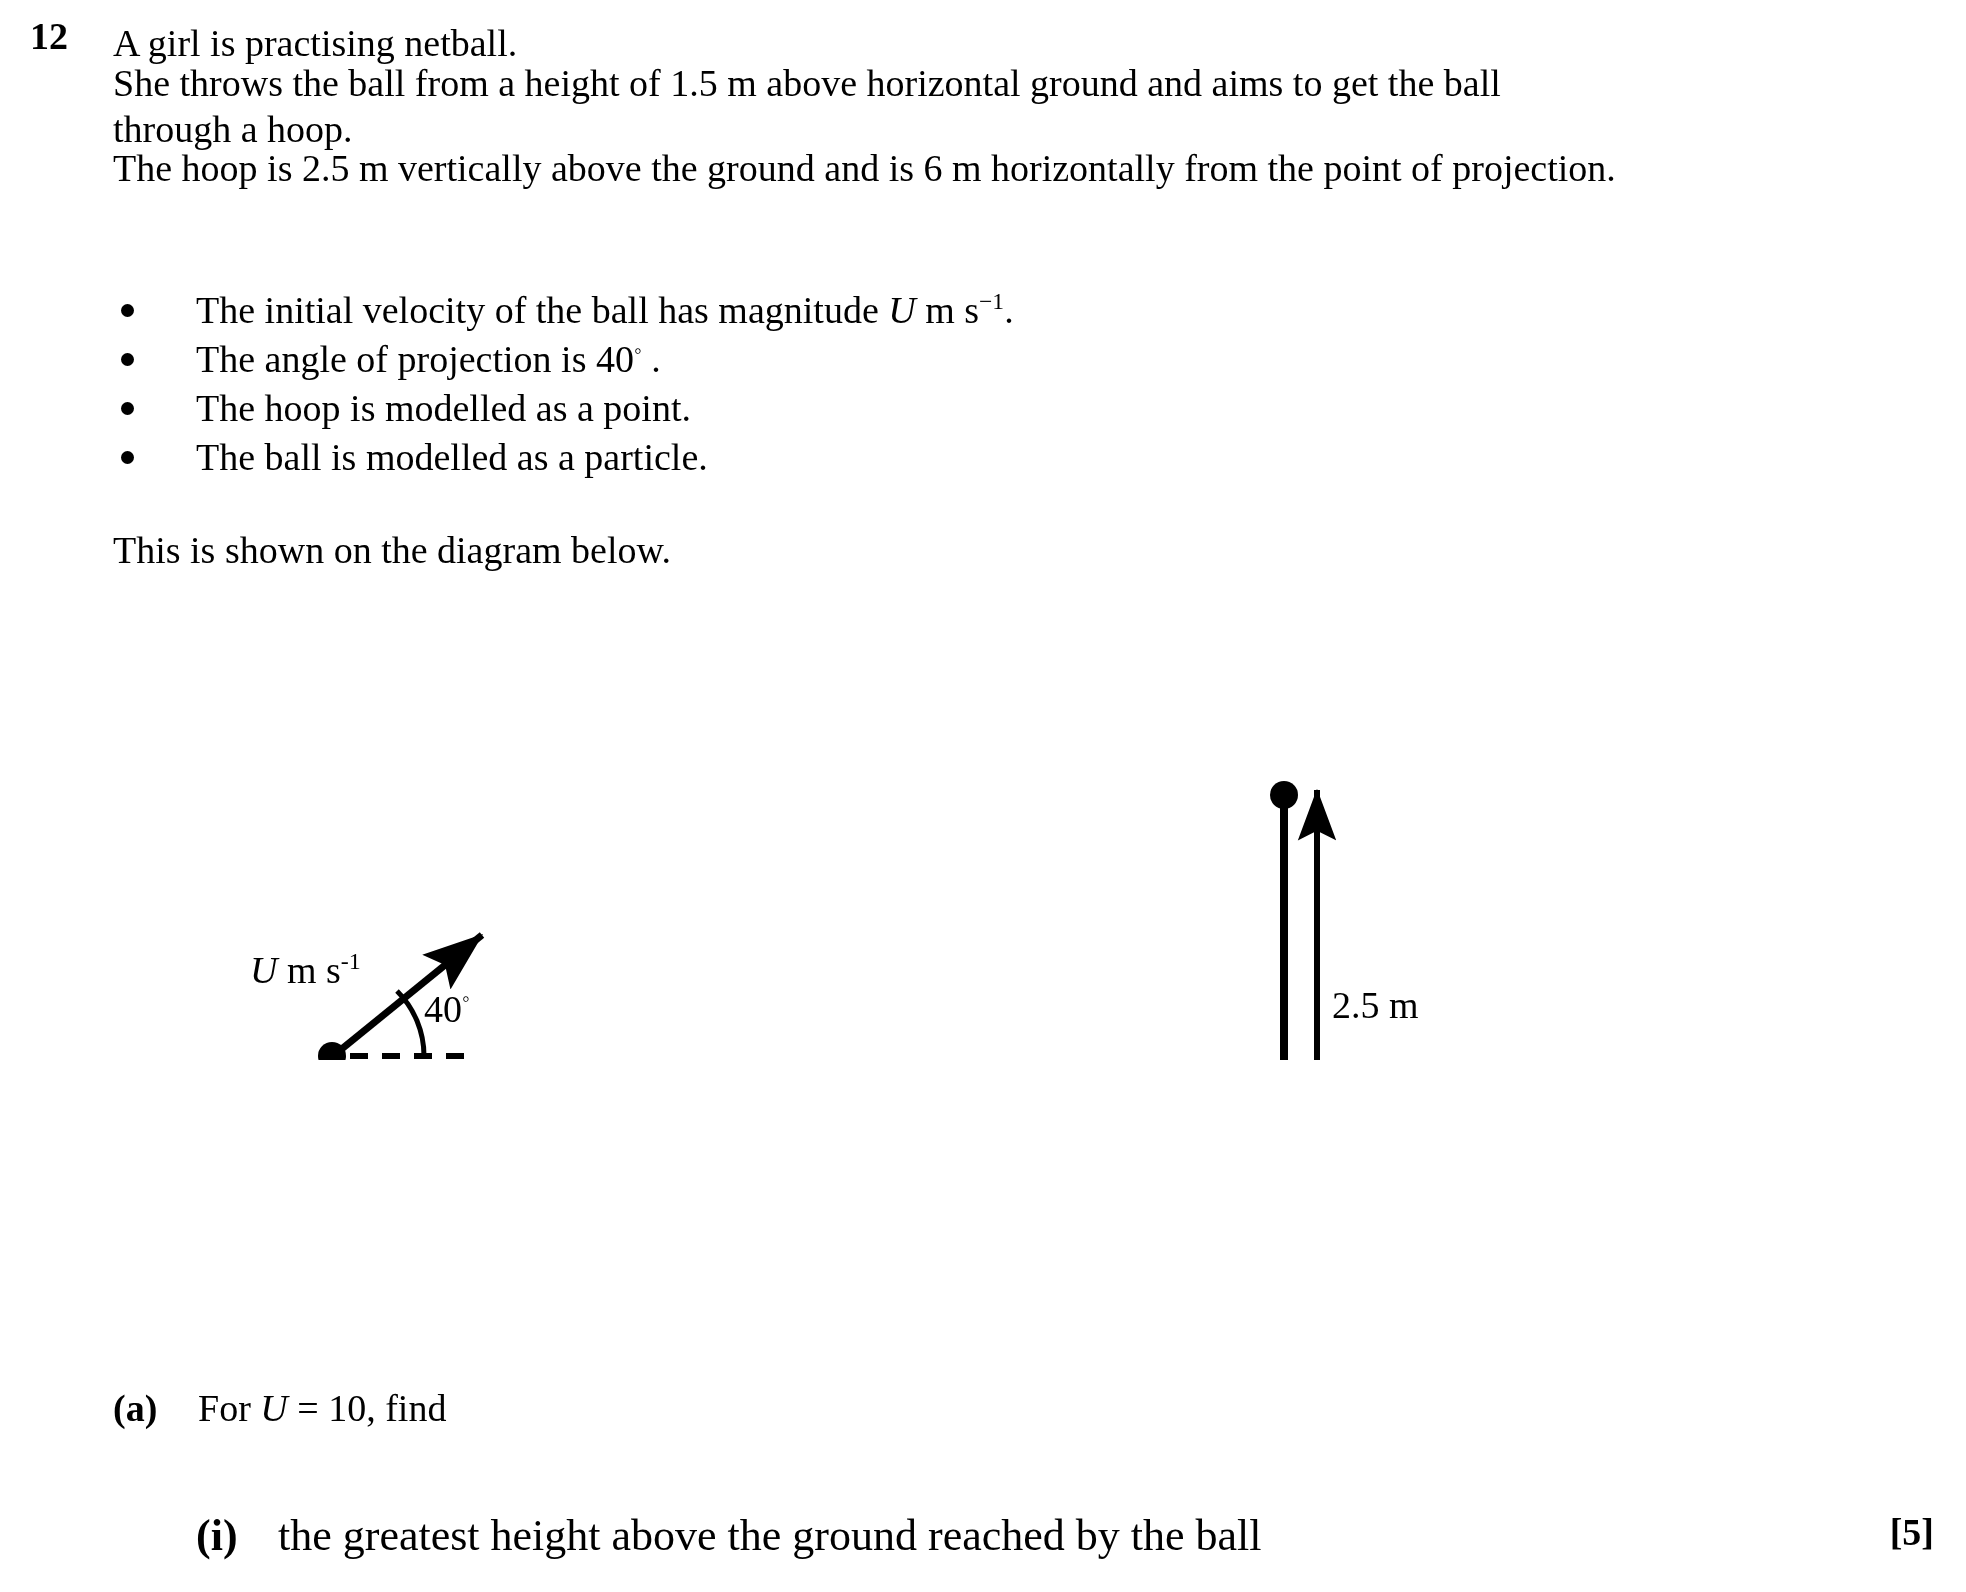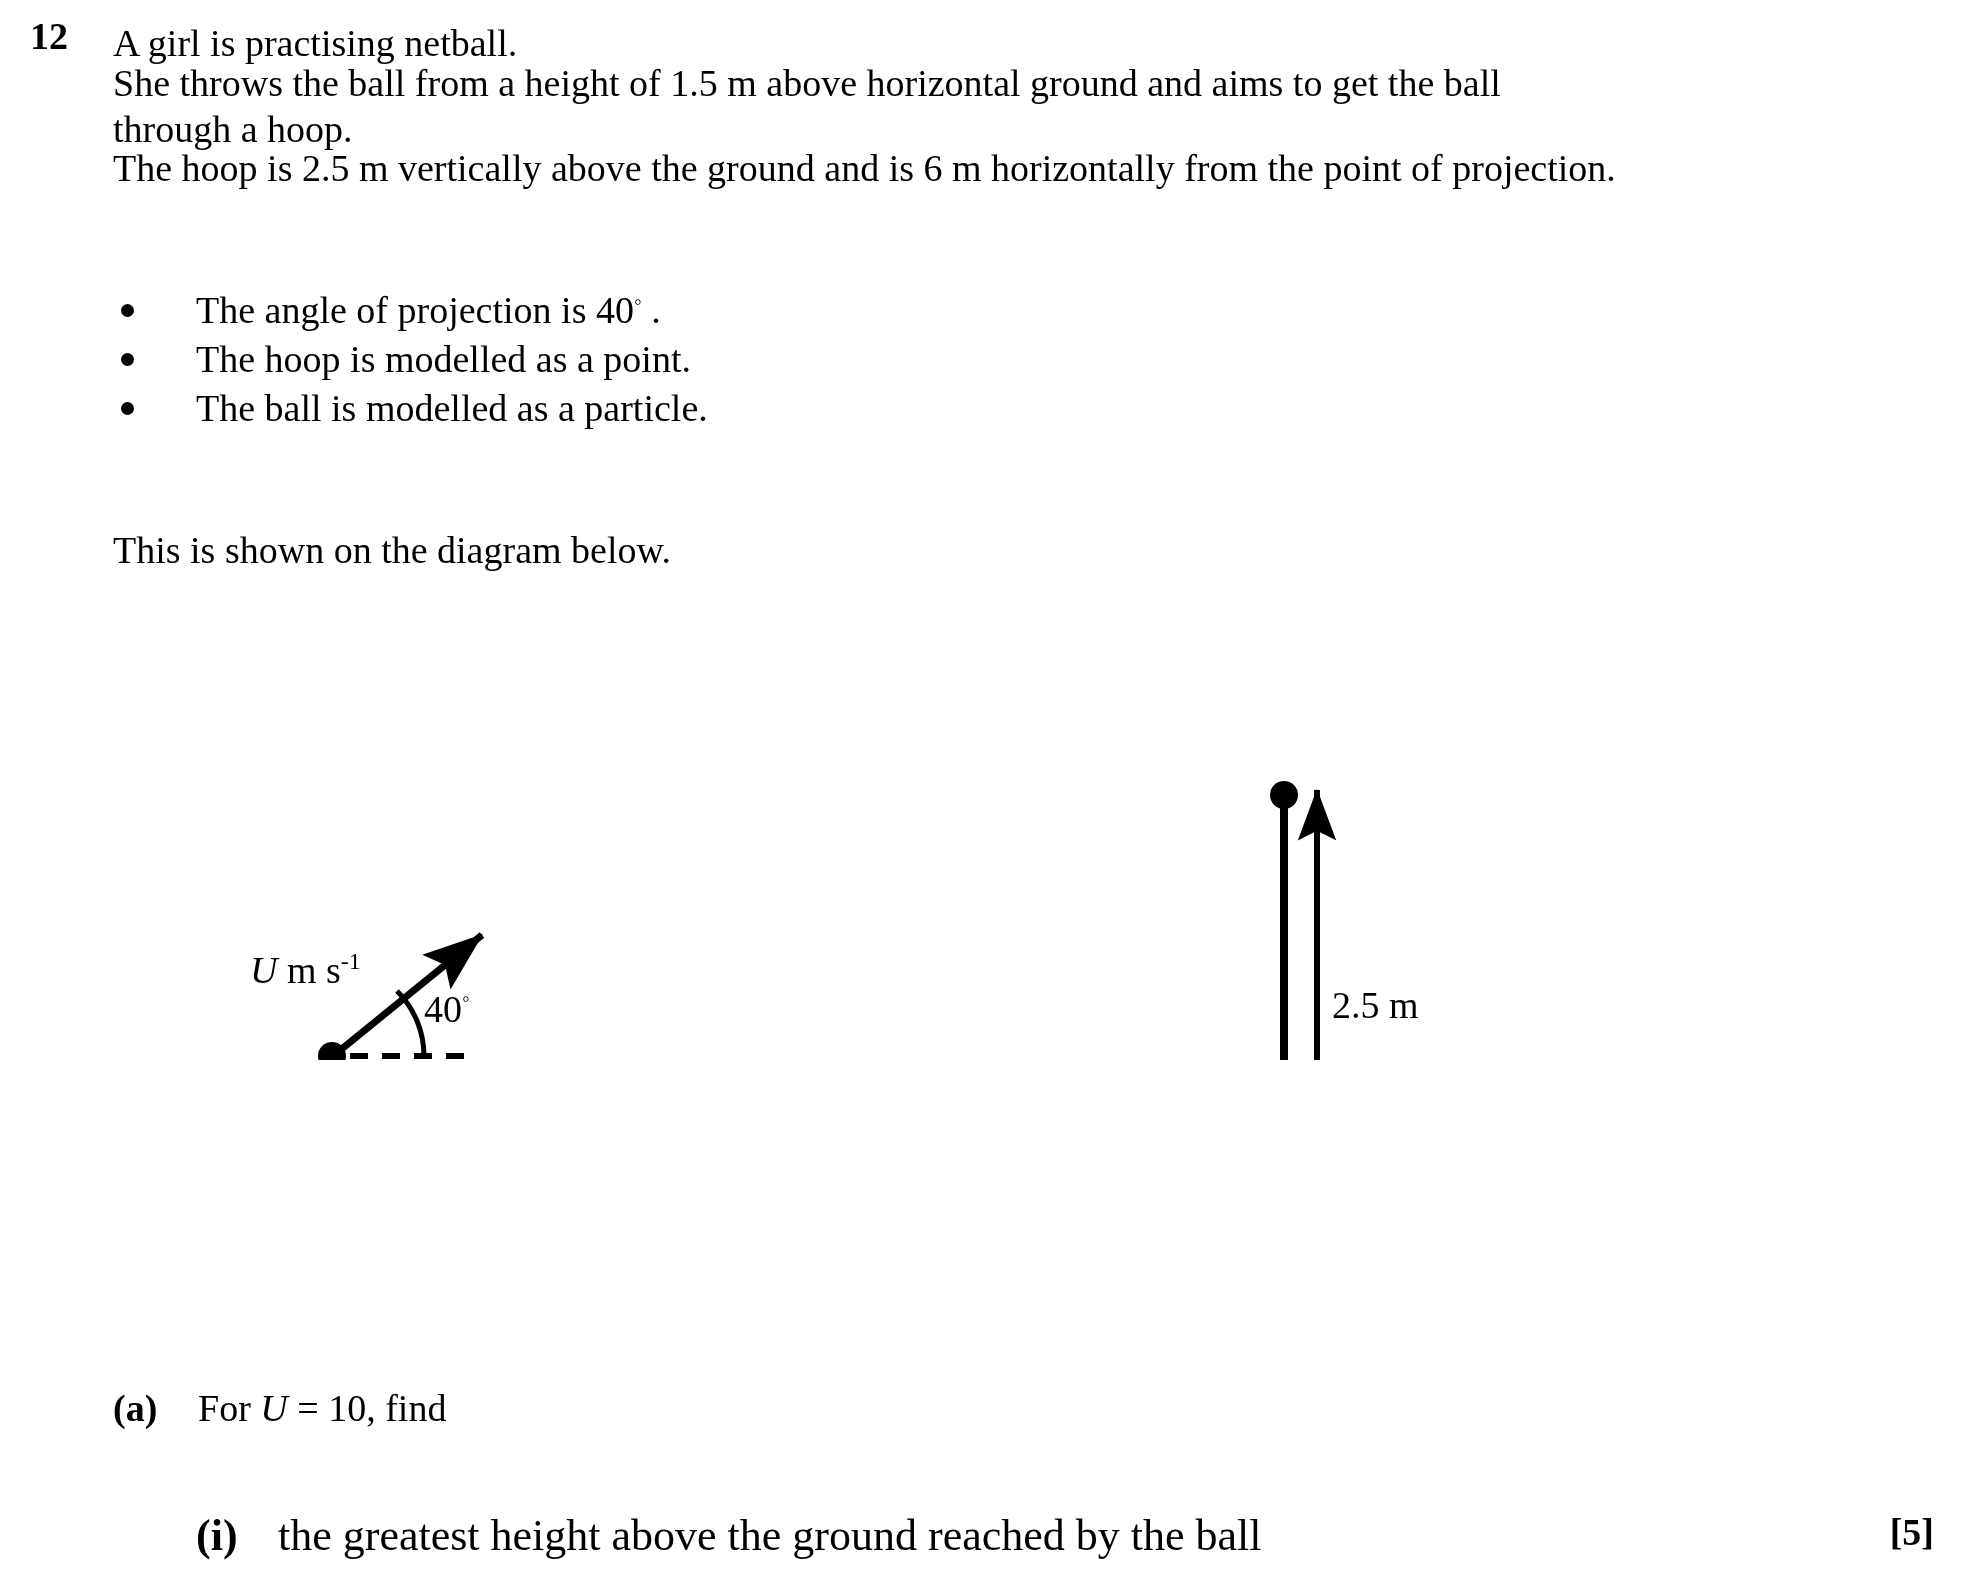--- a/index.html
+++ b/index.html
@@ -163,20 +163,24 @@
 
   <div class="qnum">12</div>
 
   <div class="stem line1">A girl is practising netball.</div>
   <div class="stem line2">She throws the ball from a height of 1.5 m above horizontal ground and aims to get the ball through a hoop.</div>
   <div class="stem line4">The hoop is 2.5 m vertically above the ground and is 6 m horizontally from the point of projection.</div>
 
 
   <div class="bullets">
 
+    <div class="bullet-row">
+      <span class="bullet-dot"></span>
+      <span class="bullet-text"><span>The initial velocity of the ball has magnitude </span><span class="it">U</span><span> m s</span><span class="sup">−1</span><span>.</span></span>
+    </div>
 
     <div class="bullet-row">
       <span class="bullet-dot"></span>
       <span class="bullet-text"><span>The angle of projection is </span><span>40</span><span class="deg">◦</span><span> .</span></span>
     </div>
 
     <div class="bullet-row">
       <span class="bullet-dot"></span>
       <span class="bullet-text">The hoop is modelled as a point.</span>
     </div>

